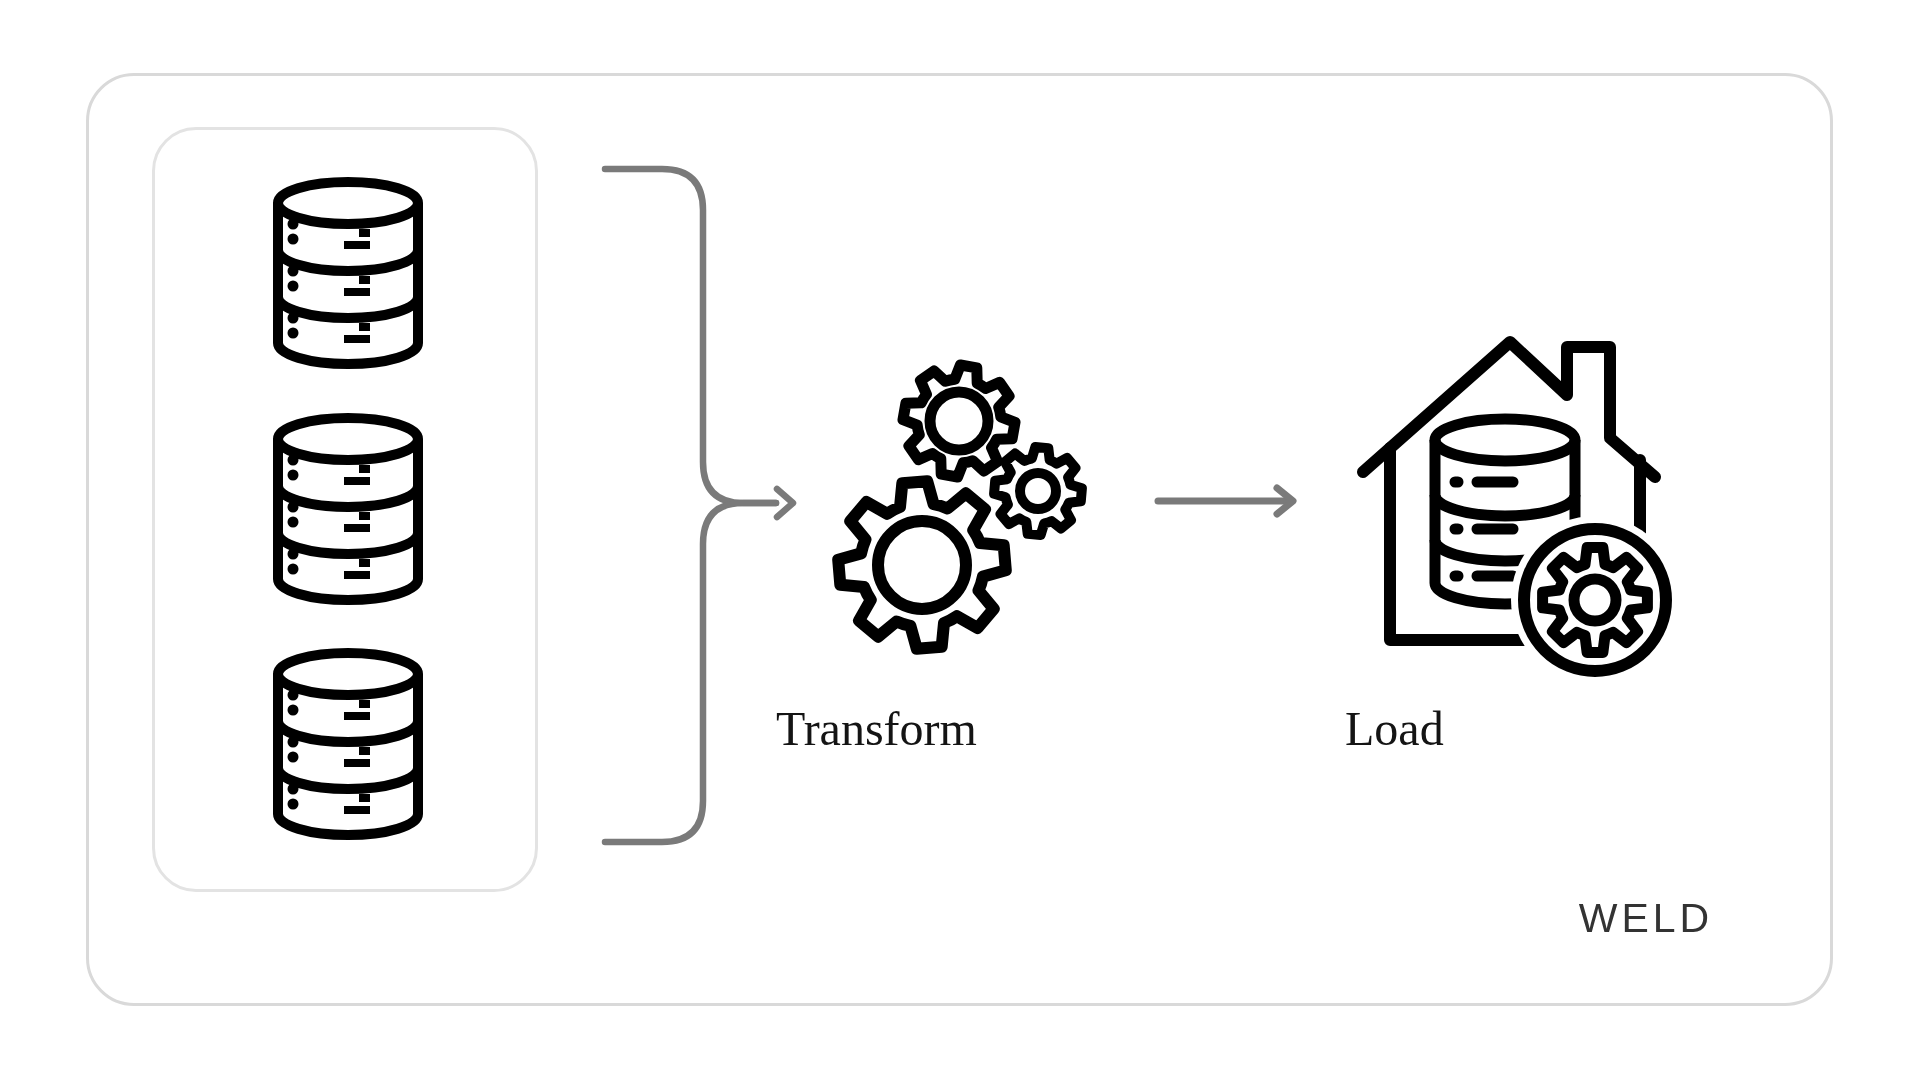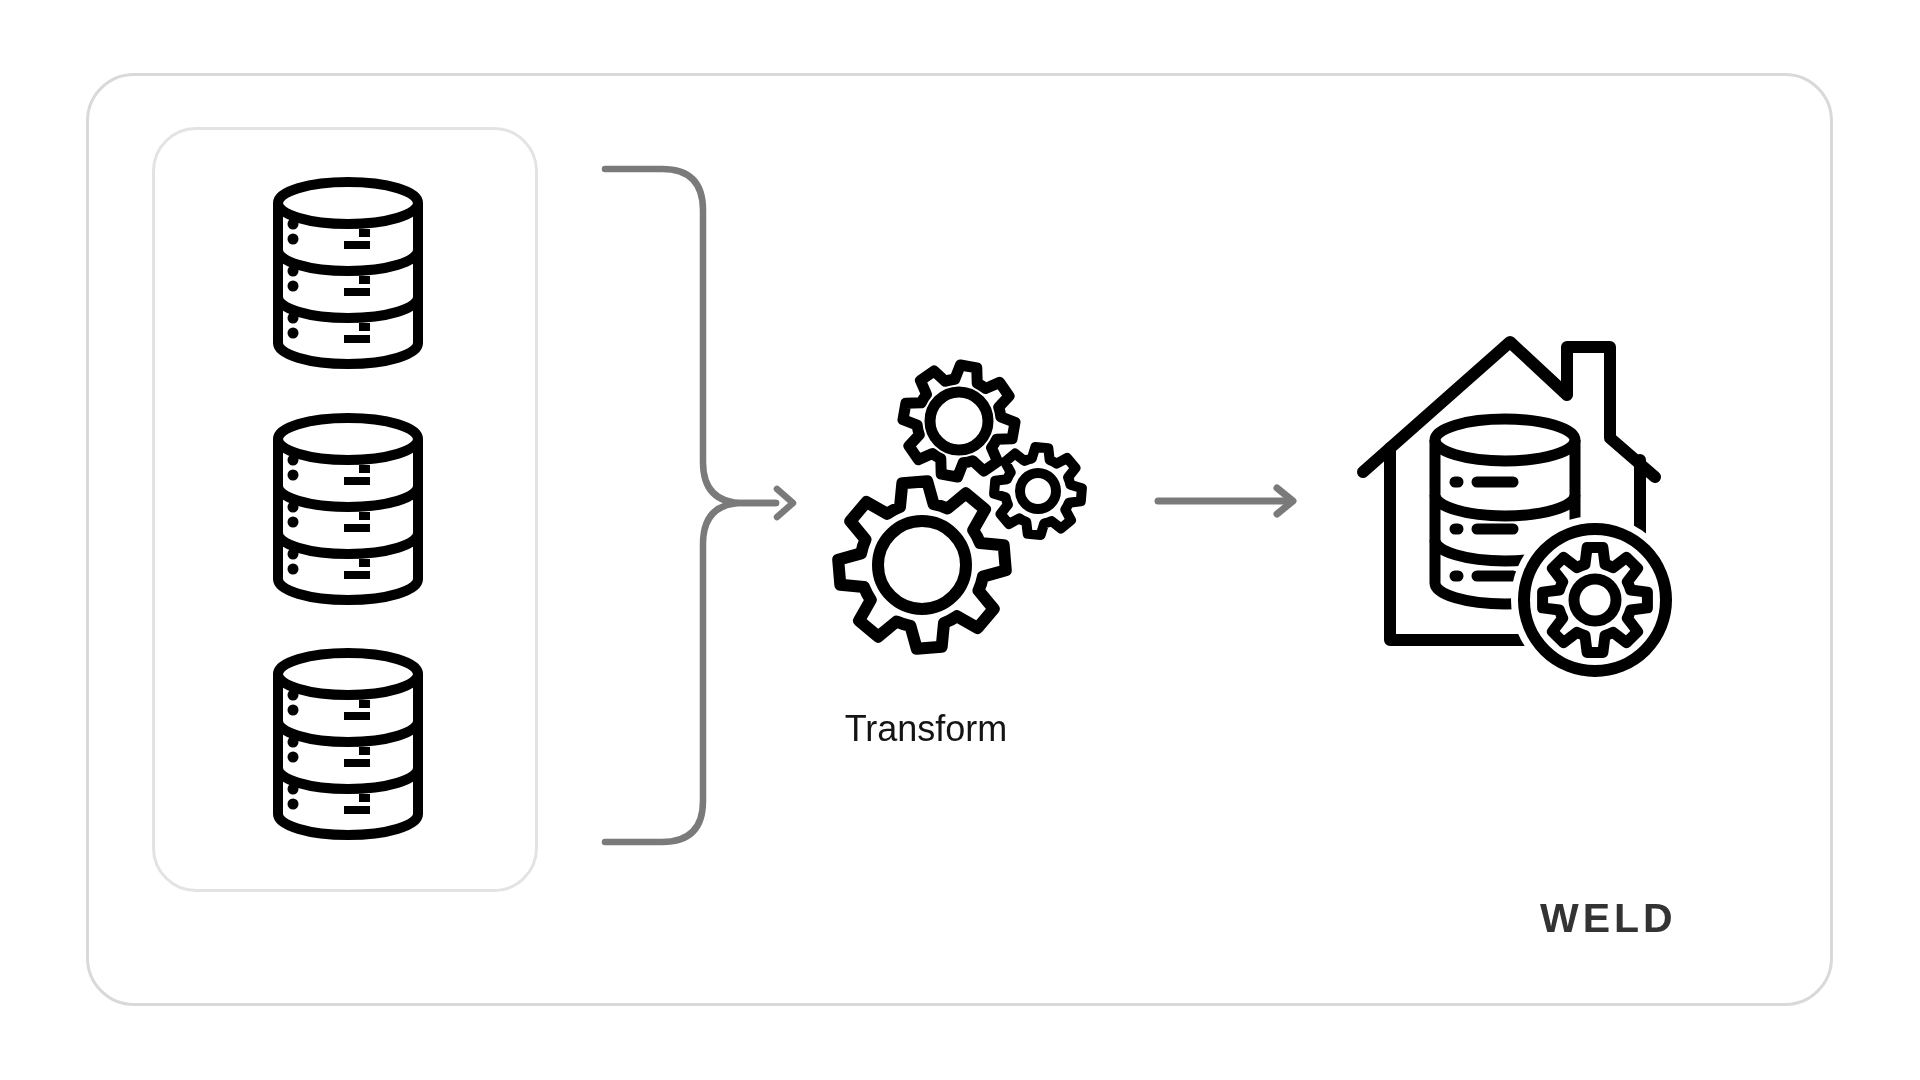--- a/index.html
+++ b/index.html
@@ -27,29 +27,29 @@
   .flowarrow{left:1145px;top:478px;}
   .house{left:1355px;top:330px;}
   .s{fill:none;stroke:var(--c-icon-stroke,#000);}
   .sw{fill:#fff;stroke:var(--c-icon-stroke,#000);}
   .fw{fill:#fff;stroke:none;}
   .fk{fill:var(--c-icon-stroke,#000);stroke:none;}
   .gl{stroke:var(--c-icon-stroke,#000);stroke-width:8;}
   .rnd{stroke-linecap:round;stroke-linejoin:round;}
   .conn{fill:none;stroke:var(--c-connector,#7a7a7a);stroke-linecap:round;stroke-linejoin:round;}
   .label{
-    position:absolute;width:300px;text-align:center;
-    font-size:36px;line-height:46px;color:var(--c-label,#141414);
+    position:absolute;width:300px;
+    font-size:48px;line-height:46px;color:var(--c-label,#141414);font-family:Liberation Serif, serif;
   }
   .label-extract{left:195px;top:936px;}
   .label-transform{left:776px;top:706px;}
   .label-load{left:1345px;top:706px;}
   .brand{
-    position:absolute;left:1540px;top:896px;width:212px;text-align:left;
-    font-size:41px;line-height:44px;font-weight:700;letter-spacing:4px;
+    position:absolute;left:1540px;top:896px;width:212px;text-align:center;
+    font-size:41px;line-height:44px;font-weight:400;letter-spacing:4px;
     color:var(--c-brand,#333);
   }
 </style>
 </head>
 <body>
 
 <div class="canvas">
   <div class="frame"></div>
   <div class="sources-box"></div>
 
@@ -129,14 +129,15 @@
       <line class="s" stroke-width="11" x1="100" y1="246" x2="103" y2="246"></line>
         <line class="s" stroke-width="11" x1="122" y1="246" x2="158" y2="246"></line>
     </g>
     <circle class="fw" cx="240" cy="270" r="84"></circle>
     <circle class="sw" cx="240" cy="270" r="71" stroke-width="12"></circle>
     <path class="sw rnd" stroke-width="11" d="M230.0 234.4 L232.1 217.6 L247.9 217.6 L250.0 234.4 A37 37 0 0 1 258.1 237.7 L258.1 237.7 L271.5 227.4 L282.6 238.5 L272.3 251.9 A37 37 0 0 1 275.6 260.0 L275.6 260.0 L292.4 262.1 L292.4 277.9 L275.6 280.0 A37 37 0 0 1 272.3 288.1 L272.3 288.1 L282.6 301.5 L271.5 312.6 L258.1 302.3 A37 37 0 0 1 250.0 305.6 L250.0 305.6 L247.9 322.4 L232.1 322.4 L230.0 305.6 A37 37 0 0 1 221.9 302.3 L221.9 302.3 L208.5 312.6 L197.4 301.5 L207.7 288.1 A37 37 0 0 1 204.4 280.0 L204.4 280.0 L187.6 277.9 L187.6 262.1 L204.4 260.0 A37 37 0 0 1 207.7 251.9 L207.7 251.9 L197.4 238.5 L208.5 227.4 L221.9 237.7 A37 37 0 0 1 230.0 234.4 Z"></path>
     <circle class="sw" cx="240" cy="270" r="21" stroke-width="11"></circle>
   </svg>
 
   <div class="label label-transform">Transform</div>
+  <div class="label label-load">Load</div>
   <div class="brand">WELD</div>
 </div>
 
 </body></html>

